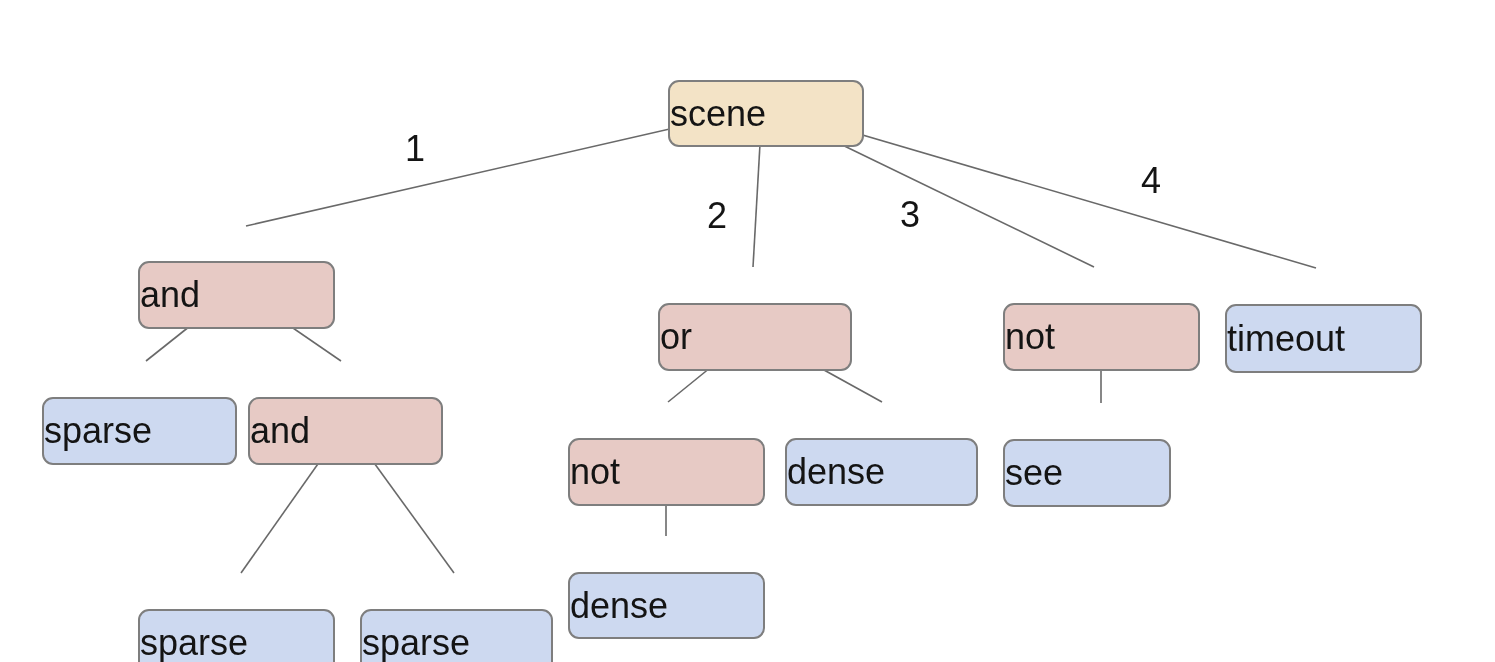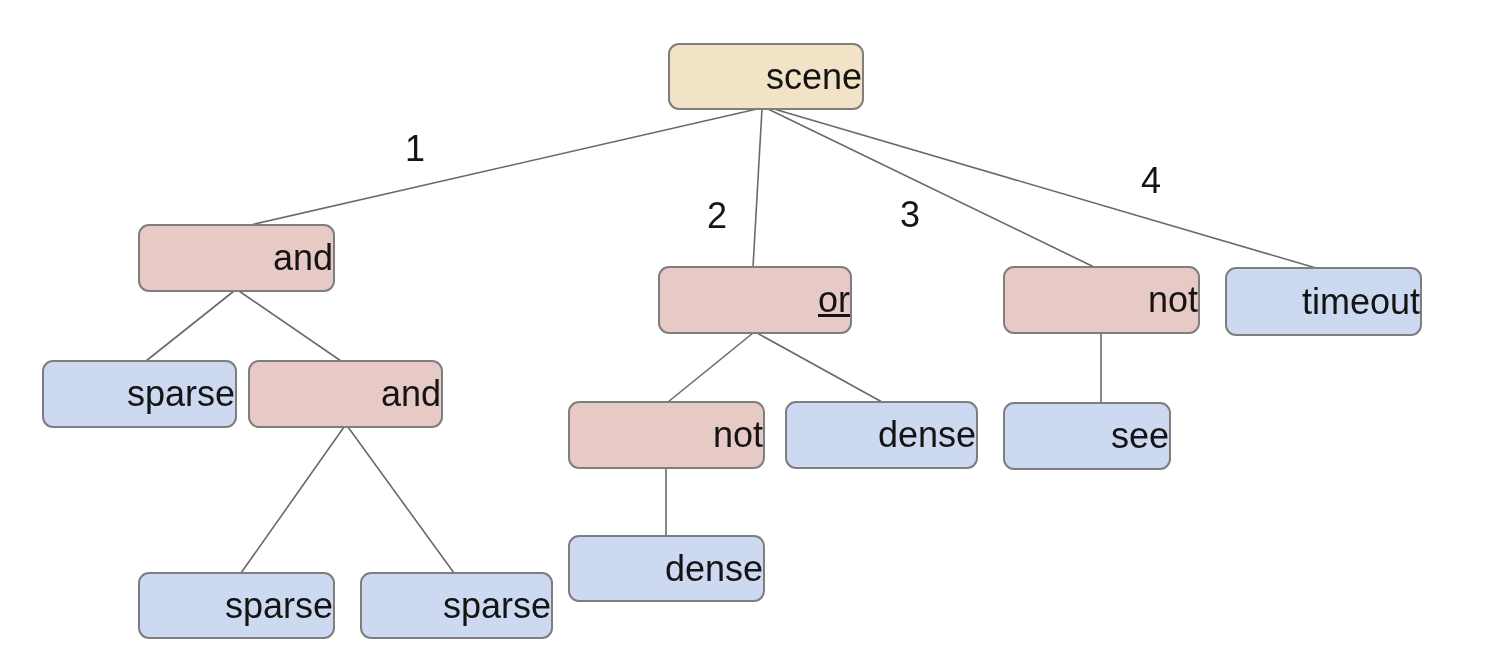--- a/index.html
+++ b/index.html
@@ -22,28 +22,29 @@
   svg.edges line {
     stroke: var(--line, #696969);
     stroke-width: 1.6;
     fill: none;
   }
   .node {
     position: absolute;
     z-index: 1;
     display: flex;
     align-items: center;
-    justify-content: flex-end;
+    justify-content: flex-start;
     border: 2px solid var(--border, #7e7e7e);
     border-radius: 11px;
     box-sizing: border-box;
     font-size: 36px;
     color: #141414;
     letter-spacing: 0px;
     white-space: nowrap;
+    margin-top: 37px;
   }
   .node.root { background: var(--root_fill, #f3e3c6); }
   .node.op   { background: var(--op_fill, #e7cac5); }
   .node.leaf { background: var(--leaf_fill, #cdd9f0); }
   .edge-label {
     position: absolute;
     z-index: 1;
     transform: translate(-50%, -50%);
     font-size: 36px;
     color: #141414;
@@ -74,21 +75,21 @@
   <span class="edge-label" style="left:910px; top:215px;">3</span>
   <span class="edge-label" style="left:1151px; top:181px;">4</span>
 
   <div class="node root" style="left:668px; top:43px;  width:196px; height:67px;">
       <span>scene</span>
     </div>
 
   <div class="node op" style="left:138px; top:224px; width:197px; height:68px;">
       <span>and</span>
     </div>
-  <div class="node op" style="left:658px; top:266px; width:194px; height:68px;text-decoration:underline;">
+  <div class="node op" style="left:658px; top:266px; width:194px; height:68px;">
       <span>or</span>
     </div>
   <div class="node op" style="left:1003px; top:266px; width:197px; height:68px;">
       <span>not</span>
     </div>
   <div class="node leaf" style="left:1225px; top:267px; width:197px; height:69px;">
       <span>timeout</span>
     </div>
 
   <div class="node leaf" style="left:42px;  top:360px; width:195px; height:68px;">

